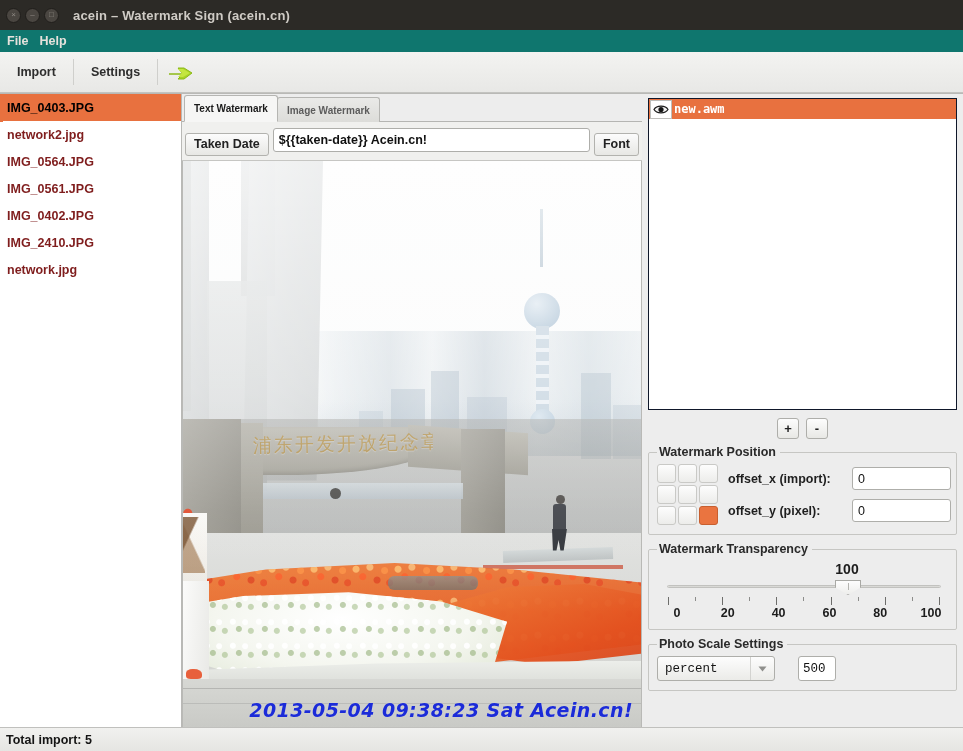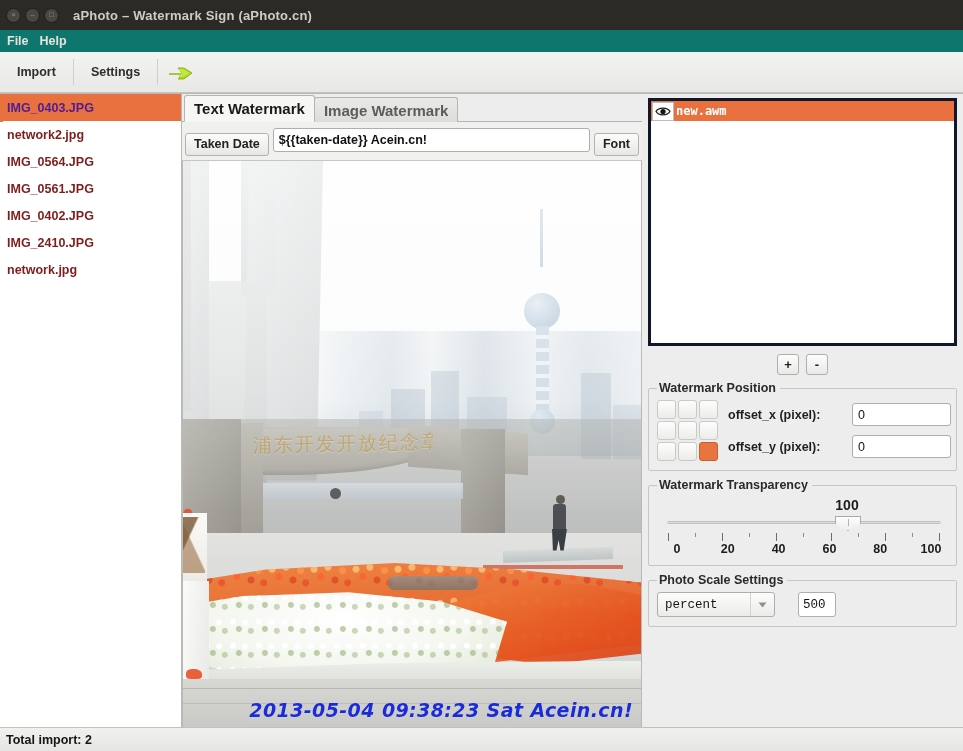--- a/index.html
+++ b/index.html
@@ -61,40 +61,40 @@
     width: 182px; background: #fff;
     border-right: 1px solid #b9b9b6;
     border-top: 1px solid #b9b9b6;
     padding-top: 0; overflow: hidden;
     position: relative;
   }
   .sb-item {
     height: 27px; display: flex; align-items: center;
     padding-left: 7px; font-size: 12.5px; font-weight: bold; color: #7f1d1d;
   }
-  .sb-item.sel { background: #e8713f; color: #4c1d95; }
+  .sb-item.sel { background: #e8713f; color: #000000; }
 
   
   .center {
     width: 460px; background: #ededed;
     display: flex; flex-direction: column;
     border-top: 1px solid #b9b9b6;
   }
   .tabstrip {
     height: 28px; display: flex; align-items: flex-end;
     padding-left: 2px; position: relative;
   }
   .tabstrip::after {
     content:""; position: absolute; left:0; right:0; bottom:0;
     height:1px; background:#b5b5b2;
   }
   .tab {
     height: 25px; padding: 0 9px;
     display: flex; align-items: center;
-    font-size: 15px; color: #2b2b2b; font-weight: bold;
+    font-size: 10px; color: #2b2b2b; font-weight: bold;
     border: 1px solid #b5b5b2; border-bottom: none;
     border-radius: 3px 3px 0 0;
     background: linear-gradient(#eaeae8,#dcdcd9);
     position: relative; z-index:1;
   }
   .tab.active {
     background: #f6f6f5; height: 27px; color: #1a1a1a; z-index:3;
     border-bottom: 1px solid #f6f6f5;
   }
   .tab:not(.active) { color: #5c5c5c; margin-left: -1px; }
@@ -354,22 +354,22 @@
   }
 
   
   .right {
     width: 321px; background: #ededed;
     display: flex; flex-direction: column;
     border-top: 1px solid #b9b9b6;
     padding: 4px 6px 0 6px;
   }
   .awm-list {
-    height: 248px; background:#fff;
-    border: 3px solid #0f172a;
+    height: 312px; background:#fff;
+    border: 1px solid #0f172a;
     overflow: hidden;
   }
   .awm-item {
     height: 20px; display:flex; align-items:center;
     background: #e8713f; padding-left: 0;
   }
   .awm-eye {
     width: 22px; height: 19px; background:#fff;
     border:1px solid #bdbdba;
     display:flex; align-items:center; justify-content:center;
@@ -504,21 +504,21 @@
       <div class="wbtn">
           <span>×</span>
         </div>
       <div class="wbtn">
           <span>–</span>
         </div>
       <div class="wbtn">
           <span>□</span>
         </div>
     </div>
-    <div class="wtitle">aPhoto – Watermark Sign (aPhoto.cn)</div>
+    <div class="wtitle">acein – Watermark Sign (acein.cn)</div>
   </div>
 
   <div class="menubar">
     <div class="mi">File</div>
     <div class="mi">Help</div>
   </div>
 
   <div class="toolbar">
     <div class="tbitem">Import</div>
     <div class="tbsep"></div>
@@ -657,21 +657,21 @@
             <div class="poscell"></div>
             <div class="poscell"></div>
             <div class="poscell"></div>
             <div class="poscell"></div>
             <div class="poscell"></div>
             <div class="poscell"></div>
             <div class="poscell on"></div>
           </div>
           <div class="offsets">
             <div class="offrow">
-              <div class="offlabel">offset_x (pixel):</div>
+              <div class="offlabel">offset_x (import):</div>
               <div class="numfield">0</div>
             </div>
             <div class="offrow">
               <div class="offlabel">offset_y (pixel):</div>
               <div class="numfield">0</div>
             </div>
           </div>
         </div>
       </fieldset>
 
@@ -719,17 +719,17 @@
             </span>
           </div>
           <div class="scale-num">500</div>
         </div>
       </fieldset>
 
     </div>
   </div>
 
   <div class="statusbar">
-    <span>Total import: 2</span>
+    <span>Total import: 5</span>
   </div>
 
   <div class="orange-edge"></div>
 </div>
 
 </body></html>

